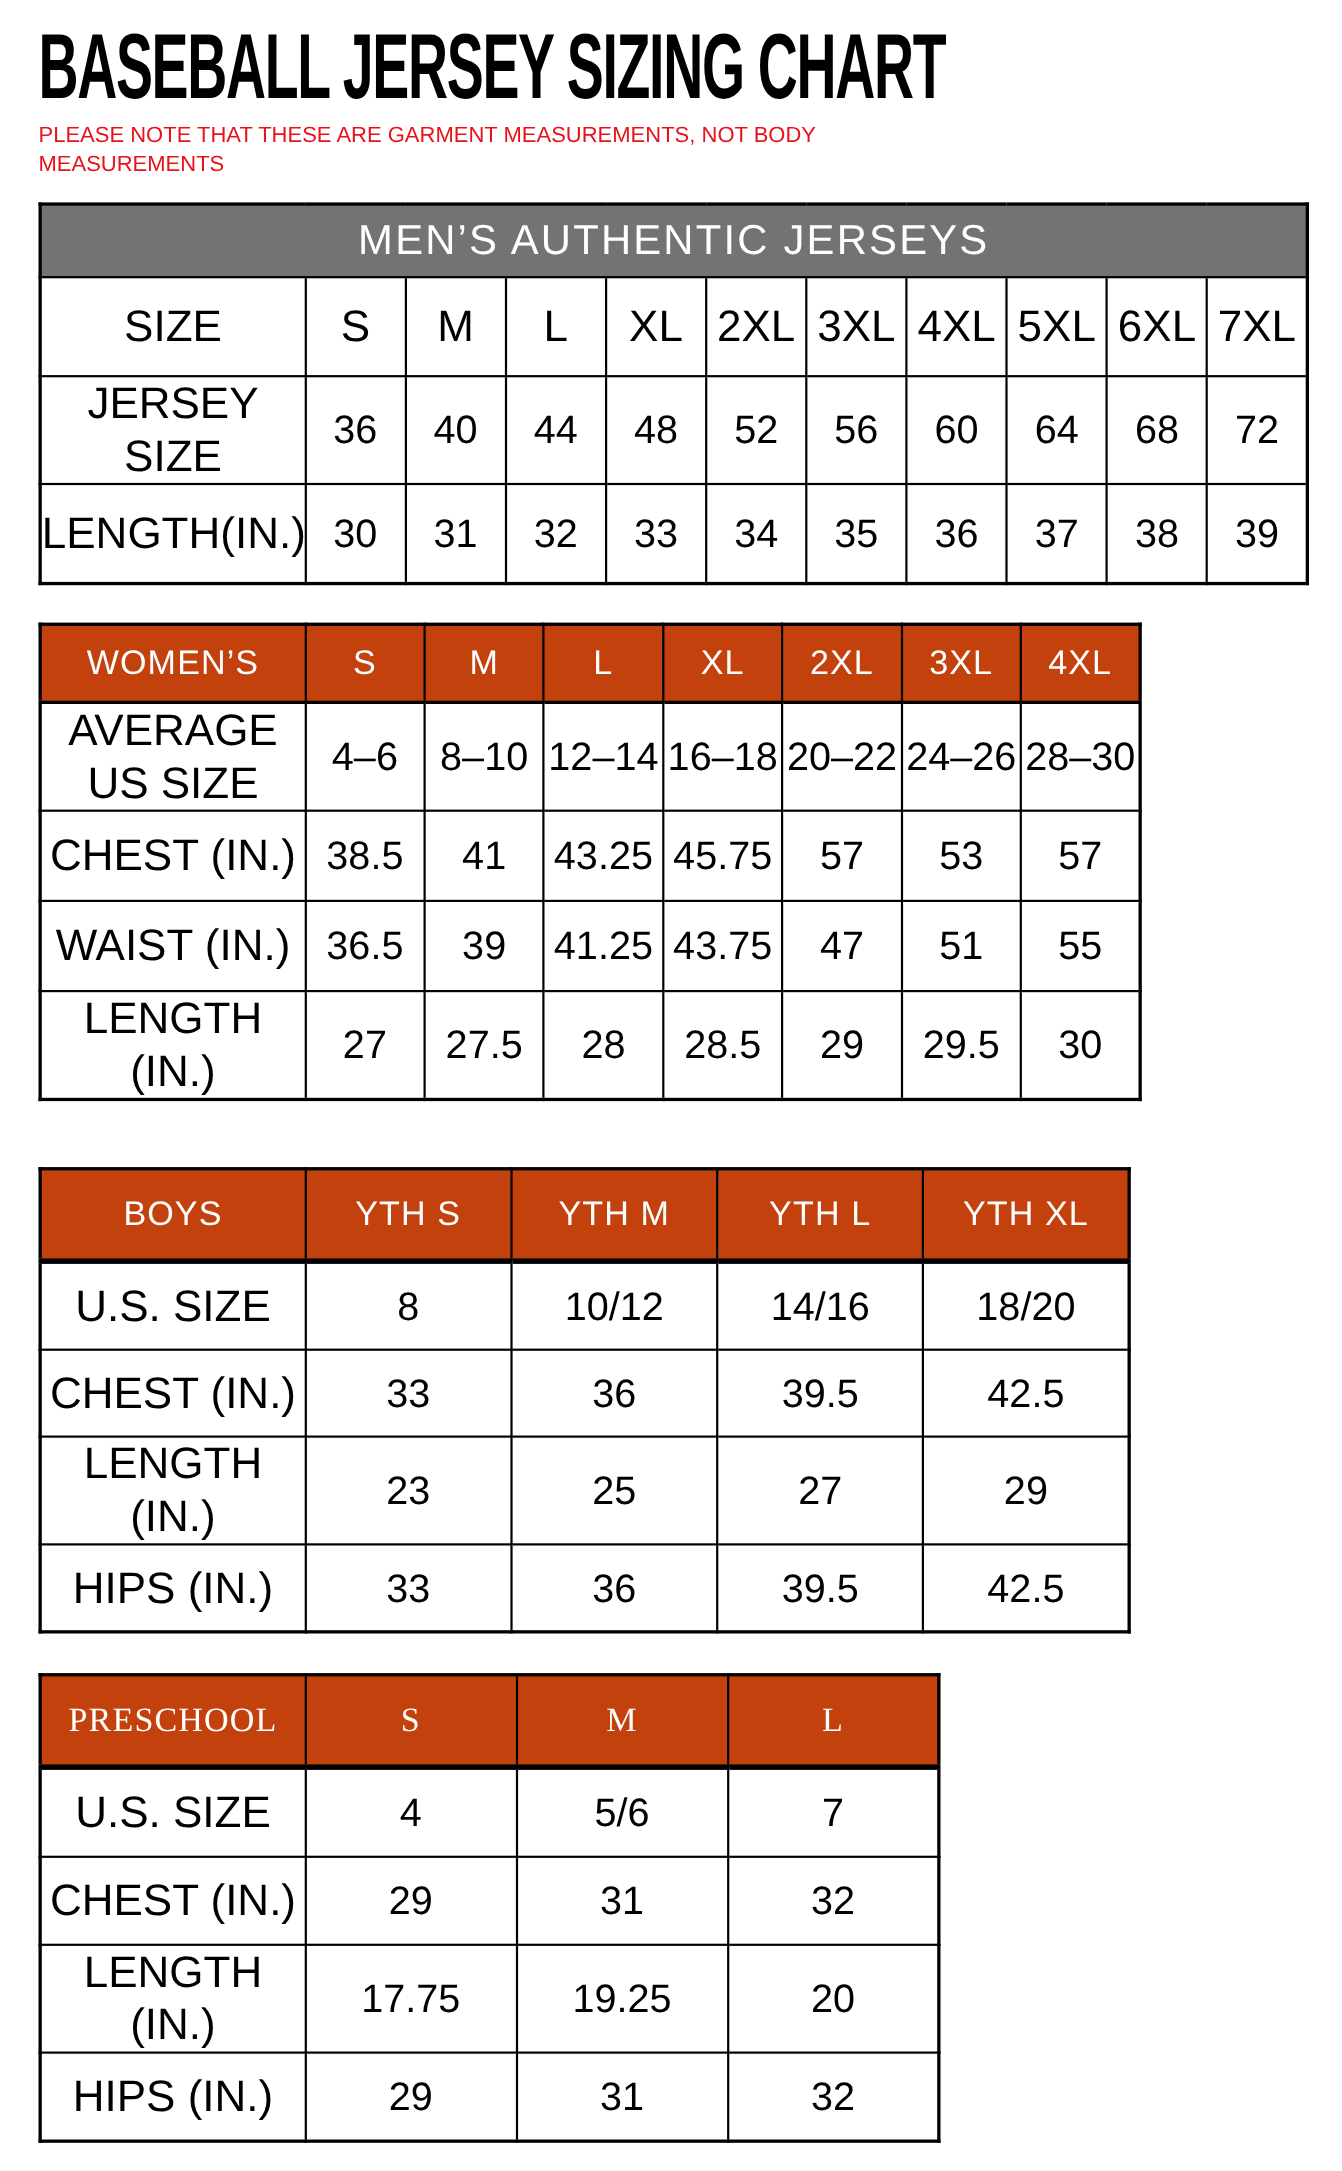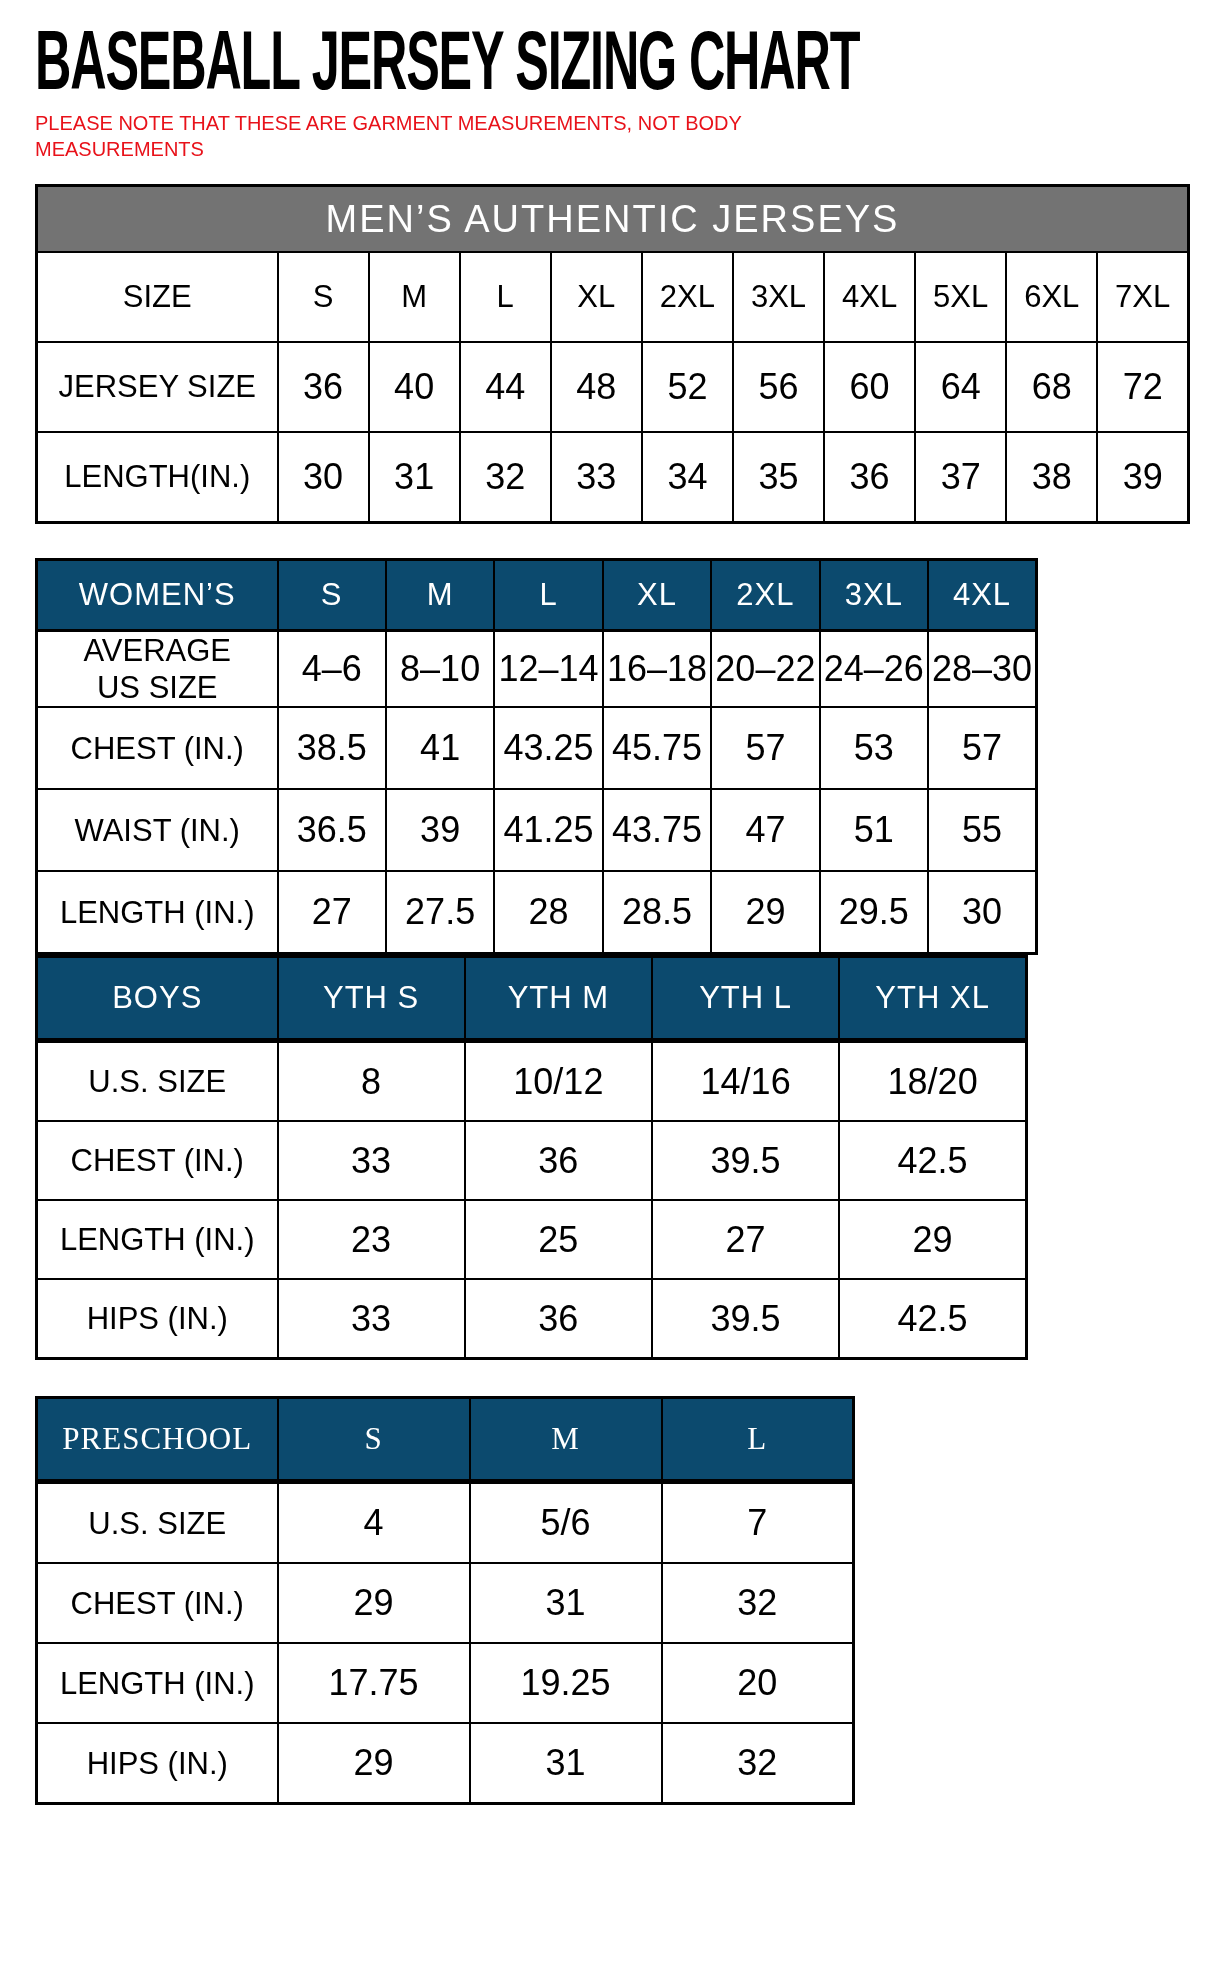--- a/index.html
+++ b/index.html
@@ -28,35 +28,35 @@
   
   table { border-collapse:collapse; table-layout:fixed; margin-top:0; }
   table, td, th { border:2px solid #000; }
   table { border-width:3px; }
   td { text-align:center; vertical-align:middle; padding:0; }
   .banner {
     background:#737373; color:#fff; font-size:38px;
     letter-spacing:2px; border-bottom:2px solid #000000;
   }
   .hcell {
-    background:#0c4a6e; color:#fff; font-size:31px; letter-spacing:1px;
-  }
-  .row-label { font-size:31px; white-space:pre-line; line-height:1.2;border-radius:16px; }
+    background:#c2410c; color:#fff; font-size:31px; letter-spacing:1px;
+  }
+  .row-label { font-size:40px; white-space:pre-line; line-height:1.2;border-radius:16px; }
   .cell { font-size:36px; }
 
   .mens-table      { width:1155px; margin-top:22px; }
   .mens-table tr.banner-row   td { height:64px; }
   .mens-table tr.body-row     td { height:88px; }
 
   .womens-table    { width:1003px; margin-top:34px; }
   .womens-table tr.header-row td { height:68px; border-bottom-width:3px; }
   .womens-table tr.first-row  td { height:72px; }
   .womens-table tr.body-row   td { height:80px; }
 
-  .boys-table      { width:993px;  }
+  .boys-table      { width:993px;  margin-top:60px; }
   .boys-table tr.header-row   td { height:80px; border-bottom-width:5px; }
   .boys-table tr.body-row     td { height:77px; }
 
   .preschool-table { width:820px;  margin-top:36px; }
   .preschool-table tr.header-row td { height:80px; border-bottom-width:5px;font-family:Liberation Serif, serif; }
   .preschool-table tr.body-row   td { height:78px; }
 </style>
 </head>
 <body>
 

